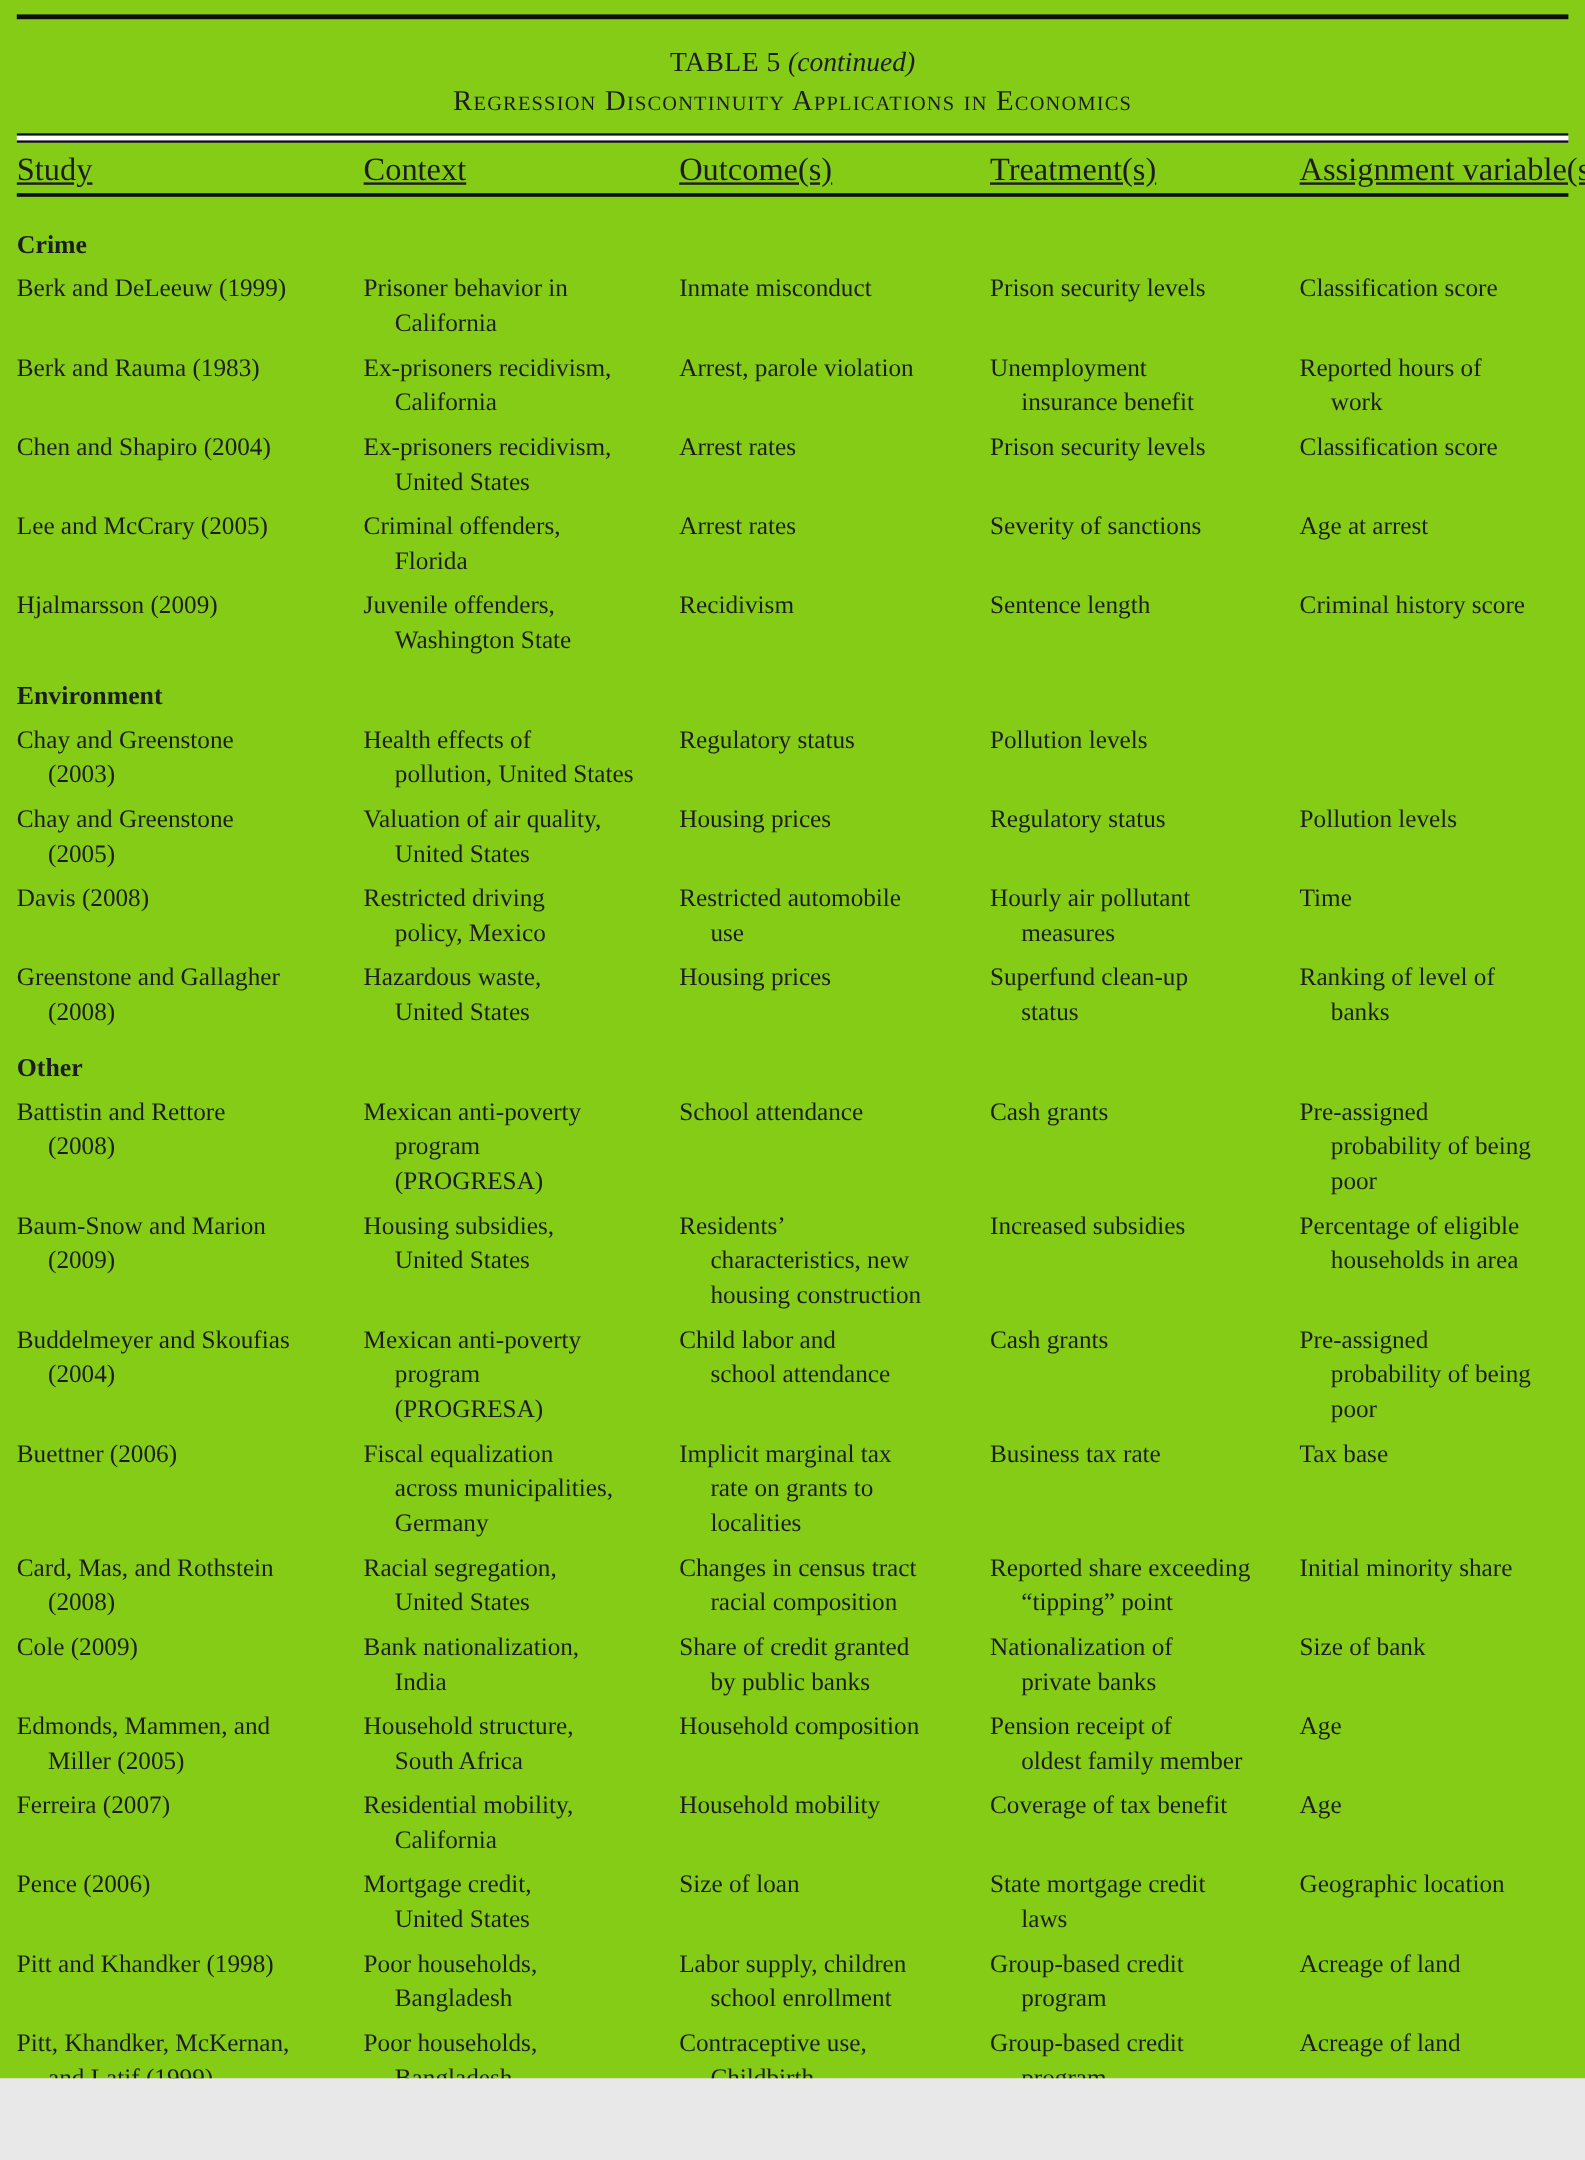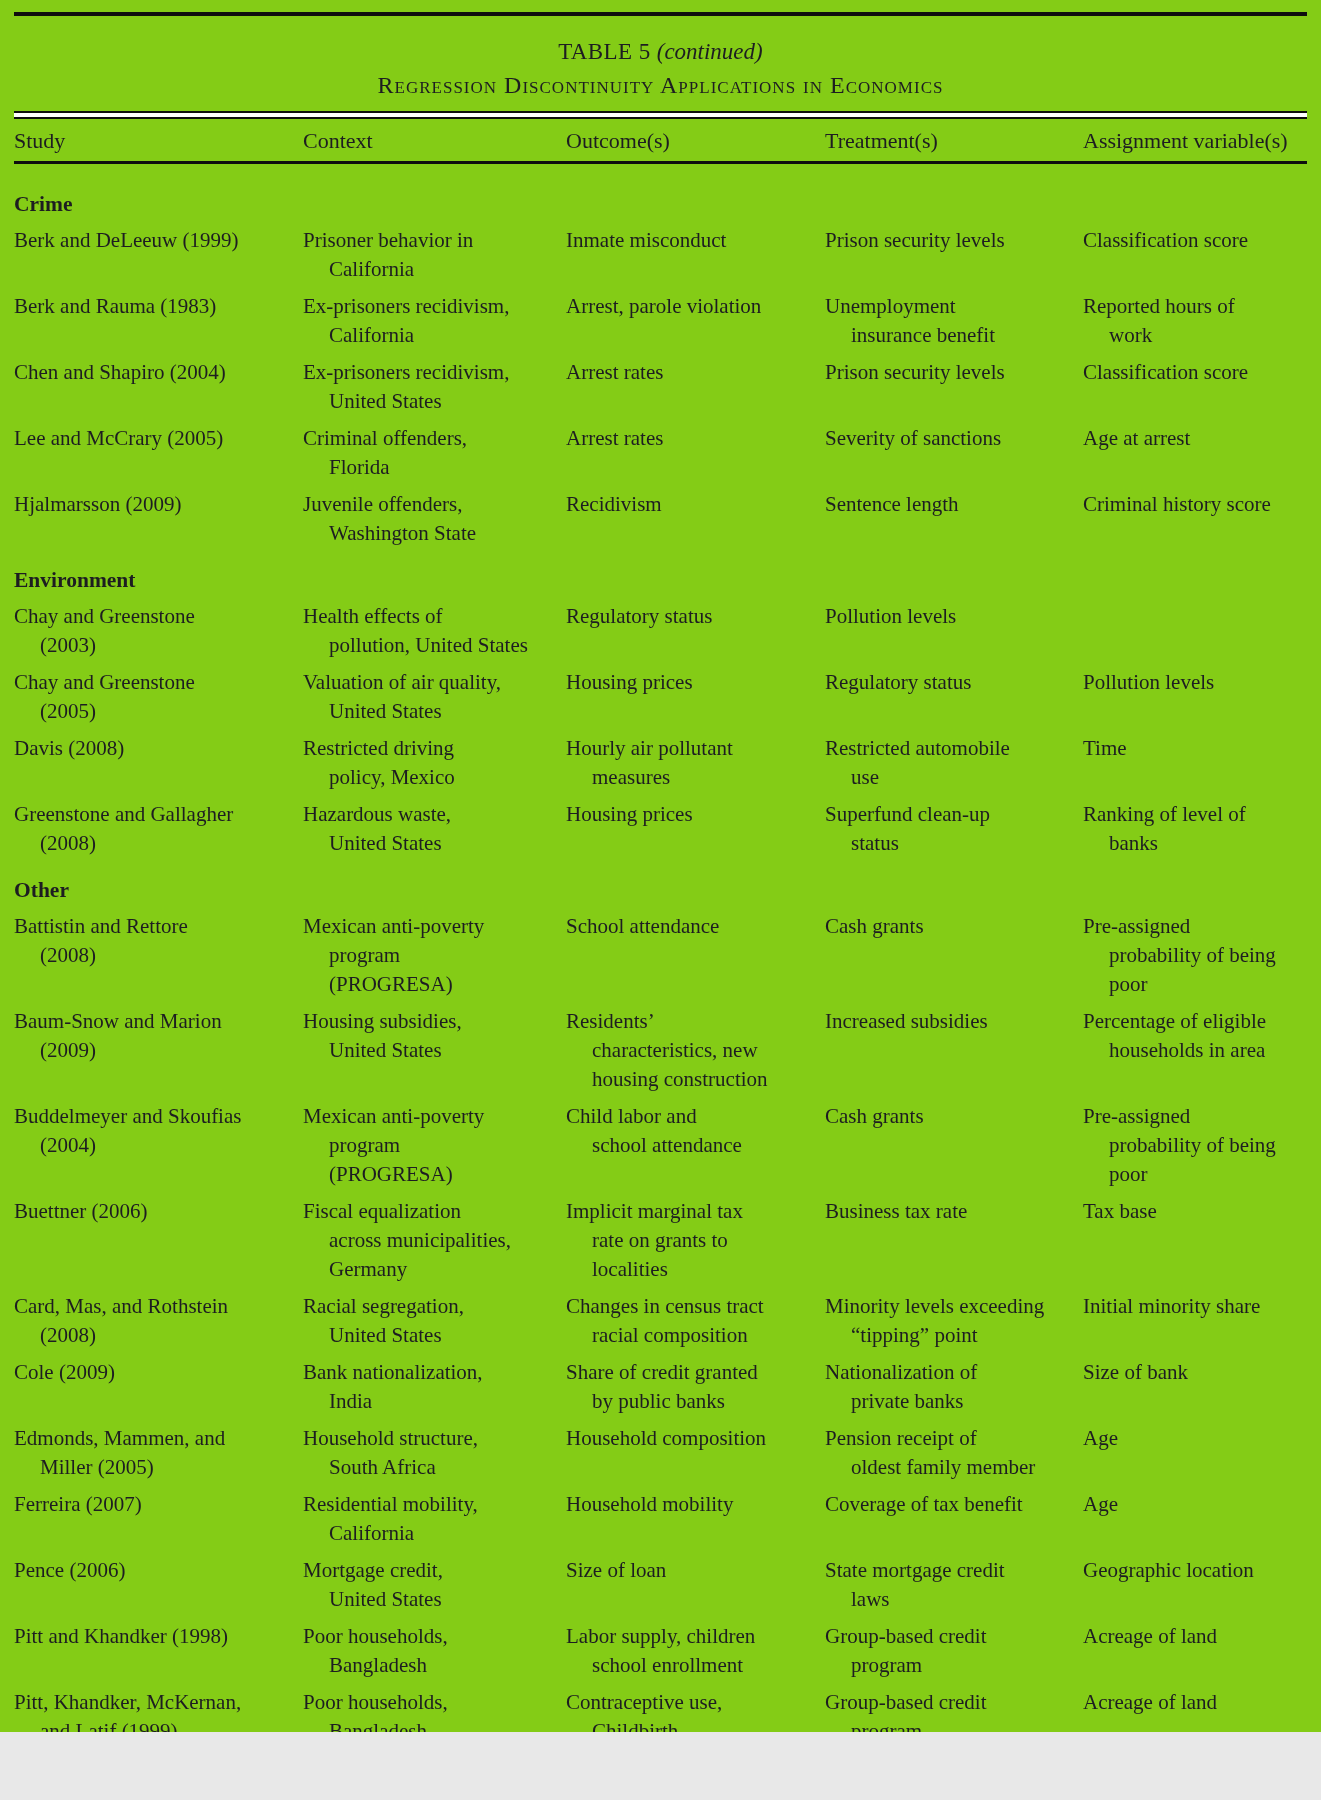--- a/index.html
+++ b/index.html
@@ -31,21 +31,21 @@
   .title .it{font-style:italic;letter-spacing:0;}
   .subtitle{
     margin-top:4px;text-align:center;
     font-variant:small-caps;
     font-size:24px;line-height:30px;letter-spacing:1px;
   }
   .grid{
     display:grid;
     grid-template-columns:289px 263px 259px 258px 1fr;
   }
-  .header-row{margin-top:9px;font-size:22px;line-height:26px;}
+  .header-row{margin-top:9px;font-size:27px;line-height:26px;text-decoration:underline;}
   .hcell{white-space:nowrap;}
   .tbody{padding-top:16px;font-size:21px;}
   .section-header{
     font-weight:bold;font-size:21.5px;line-height:29px;
     padding-top:10px;padding-bottom:7px;
   }
   .row{margin-bottom:8px;}
   .cell{line-height:29px;}
   .cell .ln{display:block;}
   .cell .ln.cont{padding-left:26px;}
@@ -207,26 +207,26 @@
       </div>
       <div class="grid row">
         <div class="cell">
           <span class="ln">Davis (2008)</span>
         </div>
         <div class="cell">
           <span class="ln">Restricted driving</span>
           <span class="ln cont">policy, Mexico</span>
         </div>
         <div class="cell">
+          <span class="ln">Restricted automobile</span>
+          <span class="ln cont">use</span>
+        </div>
+        <div class="cell">
           <span class="ln">Hourly air pollutant</span>
           <span class="ln cont">measures</span>
-        </div>
-        <div class="cell">
-          <span class="ln">Restricted automobile</span>
-          <span class="ln cont">use</span>
         </div>
         <div class="cell">
           <span class="ln">Time</span>
         </div>
       </div>
       <div class="grid row">
         <div class="cell">
           <span class="ln">Greenstone and Gallagher</span>
           <span class="ln cont">(2008)</span>
         </div>
@@ -342,21 +342,21 @@
         </div>
         <div class="cell">
           <span class="ln">Racial segregation,</span>
           <span class="ln cont">United States</span>
         </div>
         <div class="cell">
           <span class="ln">Changes in census tract</span>
           <span class="ln cont">racial composition</span>
         </div>
         <div class="cell">
-          <span class="ln">Minority levels exceeding</span>
+          <span class="ln">Reported share exceeding</span>
           <span class="ln cont">“tipping” point</span>
         </div>
         <div class="cell">
           <span class="ln">Initial minority share</span>
         </div>
       </div>
       <div class="grid row">
         <div class="cell">
           <span class="ln">Cole (2009)</span>
         </div>

